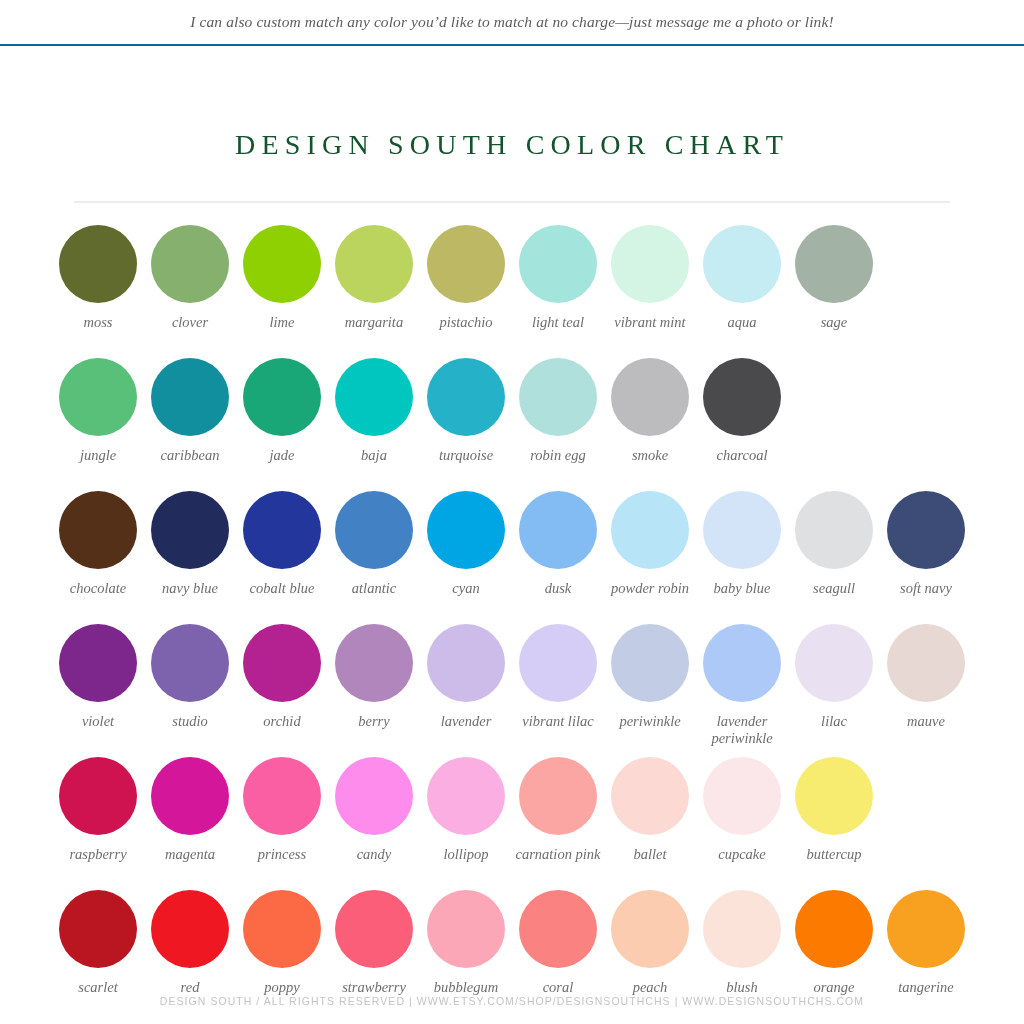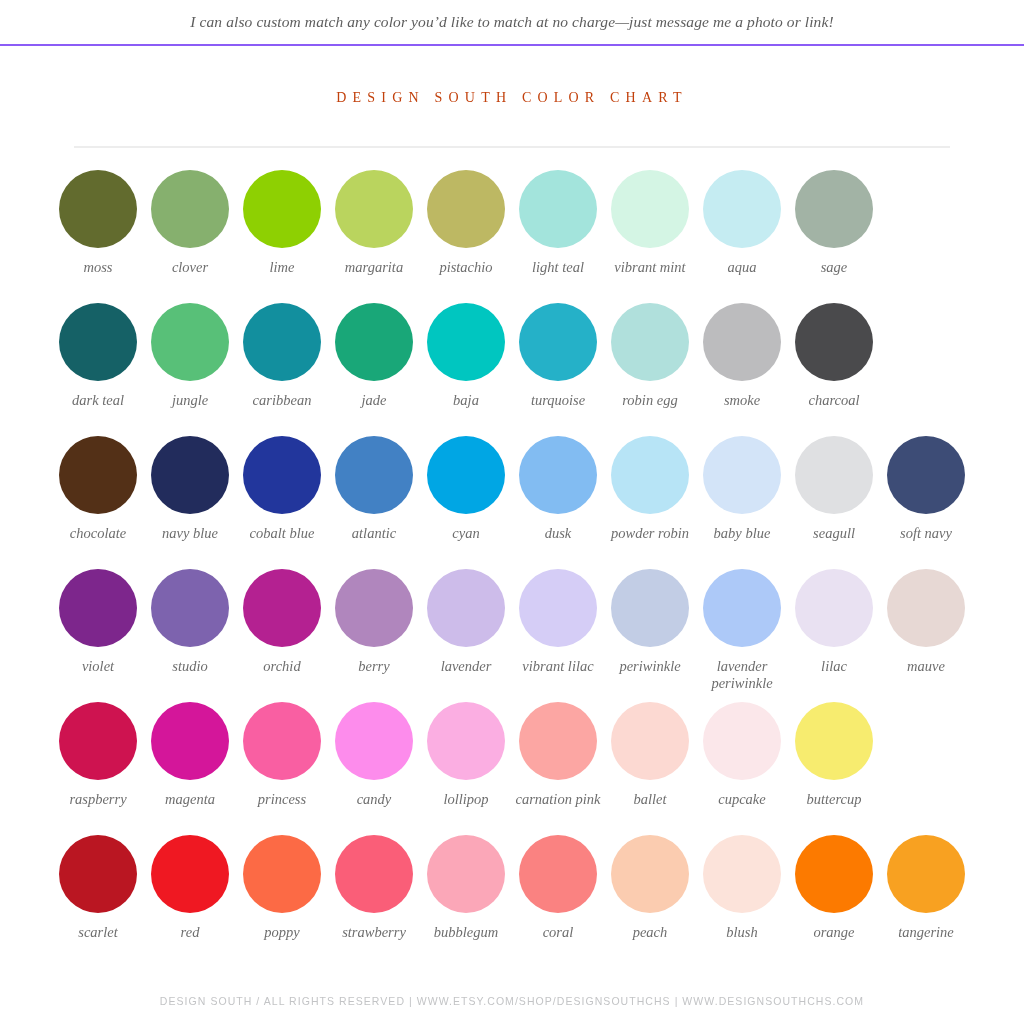--- a/index.html
+++ b/index.html
@@ -12,21 +12,21 @@
     height: 1024px;
     font-family: "Liberation Serif", serif;
     color: #6b6b6b;
     overflow: hidden;
     position: relative;
   }
 
   
   .banner {
     height: 44px;
-    border-bottom: 2px solid #8b5cf6;
+    border-bottom: 2px solid #0369a1;
     display: flex;
     align-items: center;
     justify-content: center;
     text-align: right;
   }
   .banner-text {
     font-family: "Liberation Serif", serif;
     font-style: italic;
     font-size: 15.5px;
     color: #5d5d5d;
@@ -34,26 +34,27 @@
     white-space: nowrap;
   }
 
   
   .title-wrap {
     padding-top: 44px;
     text-align: center;
   }
   .chart-title {
     font-family: "Liberation Serif", serif;
-    font-size: 14px;
+    font-size: 28px;
     letter-spacing: 6.2px;
-    color: #c2410c;
+    color: #14532d;
     text-transform: uppercase;
     font-weight: 400;
     white-space: nowrap;
+    margin-top: 39px;
   }
 
   .divider {
     width: 876px;
     height: 2px;
     background: #ededed;
     margin: 40px auto 0 auto;
   }
 
   
@@ -155,24 +156,20 @@
         <div class="dot" style="background: rgb(197, 236, 242);"></div>
         <div class="dot-label">aqua</div>
       </div>
       <div class="cell">
         <div class="dot" style="background: rgb(162, 179, 165);"></div>
         <div class="dot-label">sage</div>
       </div>
     </div>
     <div class="row">
       <div class="cell">
-        <div class="dot" style="background: rgb(21, 97, 102);"></div>
-        <div class="dot-label">dark teal</div>
-      </div>
-      <div class="cell">
         <div class="dot" style="background: rgb(88, 192, 120);"></div>
         <div class="dot-label">jungle</div>
       </div>
       <div class="cell">
         <div class="dot" style="background: rgb(18, 143, 158);"></div>
         <div class="dot-label">caribbean</div>
       </div>
       <div class="cell">
         <div class="dot" style="background: rgb(25, 167, 120);"></div>
         <div class="dot-label">jade</div>

